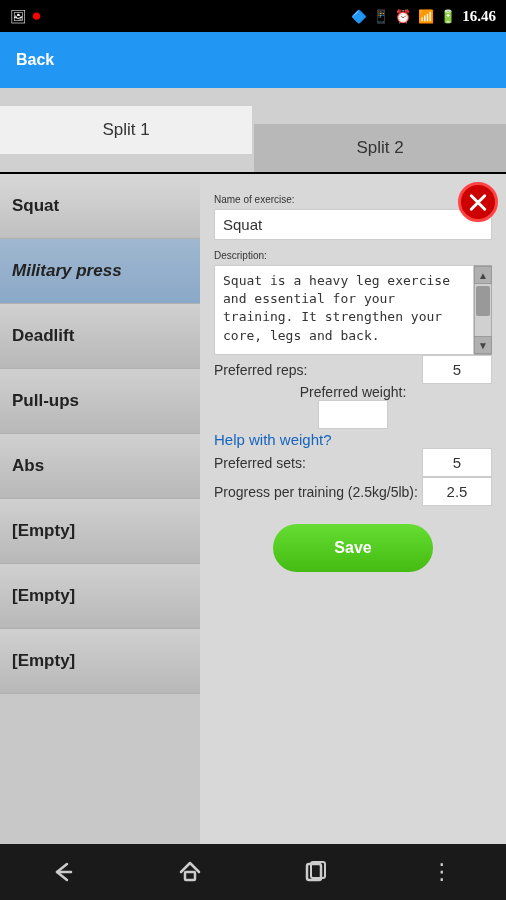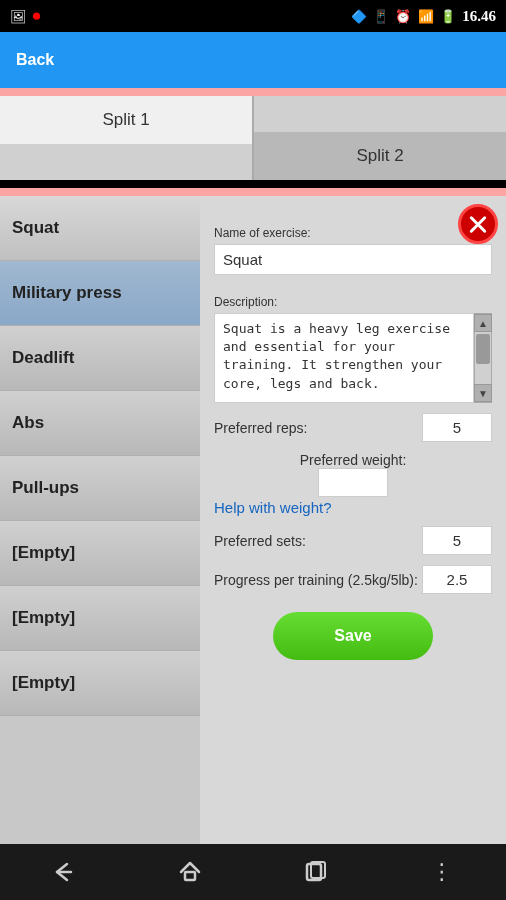--- a/index.html
+++ b/index.html
@@ -42,23 +42,22 @@
     .status-icon {
       color: white;
       font-size: 13px;
     }
 
     
     .app-content {
       flex: 1;
       display: flex;
       flex-direction: column;
-      background: #fca5a5;
+      background: #a3a3a3;
       overflow: hidden;
-      gap: 8px;
     }
 
     
     .header {
       background: #2196F3;
       height: 56px;
       display: flex;
       align-items: center;
       flex-shrink: 0;
     }
@@ -80,21 +79,22 @@
       font-weight: bold;
       letter-spacing: 1px;
       padding-right: 60px;
     }
 
     
     .tabs {
       display: flex;
       background: #d0d0d0;
       flex-shrink: 0;
-      border-bottom: 8px solid #000000;
+      border-bottom: 2px solid #000000;
+      align-items: center;
     }
     .tab {
       flex: 1;
       height: 48px;
       display: flex;
       align-items: center;
       justify-content: center;
       font-size: 17px;
       color: #333;
       cursor: pointer;
@@ -139,20 +139,21 @@
       background: linear-gradient(to bottom, #d0d0d0, #b8b8b8);
       min-height: 65px;
       display: flex;
       align-items: center;
     }
     .exercise-item:first-child {
       background: linear-gradient(to bottom, #d8d8d8, #c0c0c0);
     }
     .exercise-item.selected {
       background: linear-gradient(to bottom, #a0b8d0, #8aA8c8);
+      font-style: italic;
     }
 
     
     .detail-panel {
       flex: 1;
       padding: 10px 14px;
       background: #d8d8d8;
       overflow-y: auto;
       position: relative;
     }
@@ -178,24 +179,24 @@
       position: absolute;
       width: 22px;
       height: 3px;
       background: white;
       border-radius: 2px;
     }
     .close-btn::before { transform: rotate(45deg); }
     .close-btn::after { transform: rotate(-45deg); }
 
     .field-label {
-      font-size: 12px;
+      font-size: 10px;
       color: #333;
       margin-bottom: 4px;
-      margin-top: 20px;
+      margin-top: 10px;
     }
     .field-label:first-of-type { margin-top: 0; }
 
     .text-input {
       width: 100%;
       background: white;
       border: 1px solid #ccc;
       padding: 6px 8px;
       font-size: 15px;
       color: #333;
@@ -252,21 +253,20 @@
       height: 30px;
       background: #999;
       margin: 2px auto;
       border-radius: 2px;
     }
 
     
     .field-row {
       display: flex;
       align-items: center;
-      margin-top: 10px;
     }
     .field-row-label {
       font-size: 14px;
       color: #333;
       flex: 1;
     }
     .field-row-input {
       width: 70px;
       background: white;
       border: 1px solid #ccc;
@@ -362,24 +362,24 @@
       <div class="exercise-item">
         <span>Squat</span>
       </div>
       <div class="exercise-item selected">
         <span>Military press</span>
       </div>
       <div class="exercise-item">
         <span>Deadlift</span>
       </div>
       <div class="exercise-item">
+        <span>Pull-ups</span>
+      </div>
+      <div class="exercise-item">
         <span>Abs</span>
-      </div>
-      <div class="exercise-item">
-        <span>Pull-ups</span>
       </div>
       <div class="exercise-item">
         <span>[Empty]</span>
       </div>
       <div class="exercise-item">
         <span>[Empty]</span>
       </div>
       <div class="exercise-item">
         <span>[Empty]</span>
       </div>

